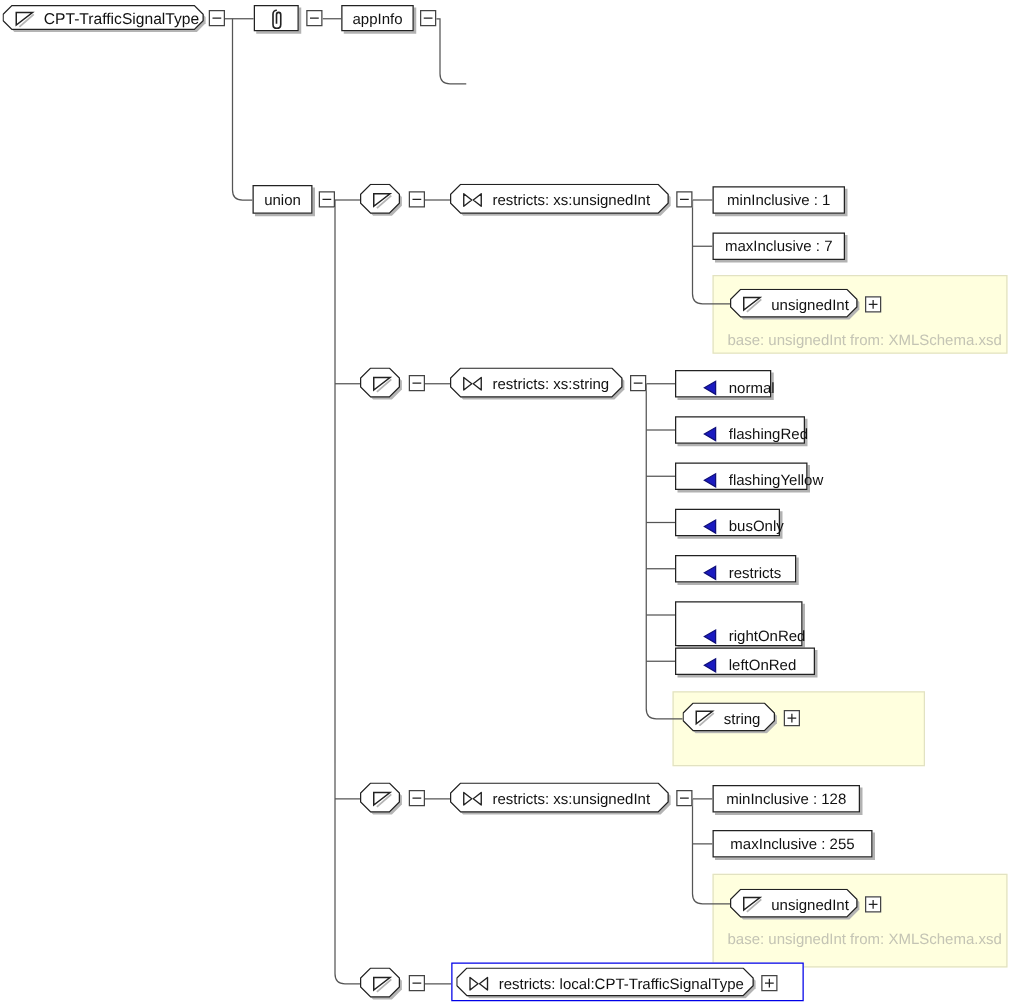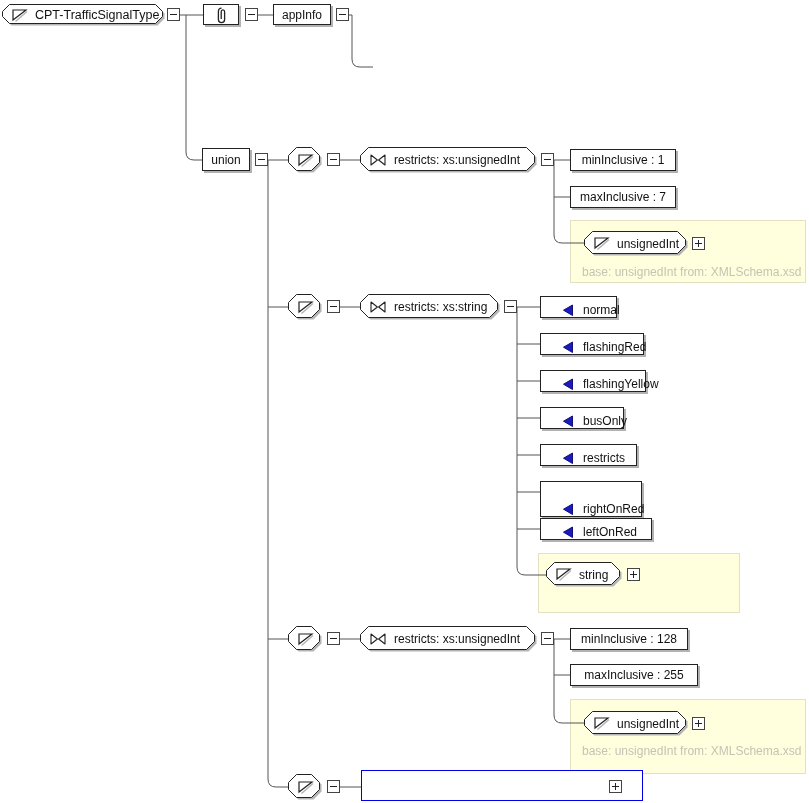--- a/index.html
+++ b/index.html
@@ -290,20 +290,32 @@
         <polygon points="8.5,0.5 23.5,0.5 31.5,8.5 31.5,15.5 23.5,23.5 8.5,23.5 0.5,15.5 0.5,8.5" fill="#ffffff" stroke="#222222"></polygon>
       </svg>
     <span class="ic">
         <svg width="17" height="15" viewBox="0 0 17 15">
           <line x1="4.5" y1="13.5" x2="16" y2="3.5" stroke="#b4b4b4" stroke-width="1.5"></line>
           <polygon points="2,12 2,2 15,2" fill="#fff" stroke="#222" stroke-width="1.2"></polygon>
         </svg>
       </span>
   </div>
   <div class="bluebox" style="left:361px;top:770px;width:282px;height:31px"></div>
+  <div class="oct" style="left:365px;top:774px;width:240px;height:25px">
+      <svg class="oct-bg" width="240" height="25" viewBox="0 0 240 25">
+        <polygon points="10.5,2.5 231.5,2.5 239.5,10.5 239.5,16.5 231.5,24.5 10.5,24.5 2.5,16.5 2.5,10.5" fill="#b4b4b4"></polygon>
+        <polygon points="8.5,0.5 229.5,0.5 237.5,8.5 237.5,14.5 229.5,22.5 8.5,22.5 0.5,14.5 0.5,8.5" fill="#ffffff" stroke="#222222"></polygon>
+      </svg>
+    <span class="ic">
+        <svg width="18" height="14" viewBox="0 0 18 14">
+          <path d="M2,2 L2,12 L8.4,7 Z M16,2 L16,12 L9.6,7 Z" fill="#fff" stroke="#222" stroke-width="1.1" stroke-linejoin="round"></path>
+        </svg>
+      </span>
+    <span>restricts: local:CPT-TrafficSignalType</span>
+  </div>
 
   <div class="ebtn" style="left:167px;top:8px"></div>
   <div class="ebtn" style="left:245px;top:8px"></div>
   <div class="ebtn" style="left:336px;top:8px"></div>
   <div class="ebtn" style="left:255px;top:153px"></div>
   <div class="ebtn" style="left:327px;top:153px"></div>
   <div class="ebtn" style="left:541px;top:153px"></div>
   <div class="ebtn" style="left:327px;top:300px"></div>
   <div class="ebtn" style="left:504px;top:300px"></div>
   <div class="ebtn" style="left:327px;top:632px"></div>

